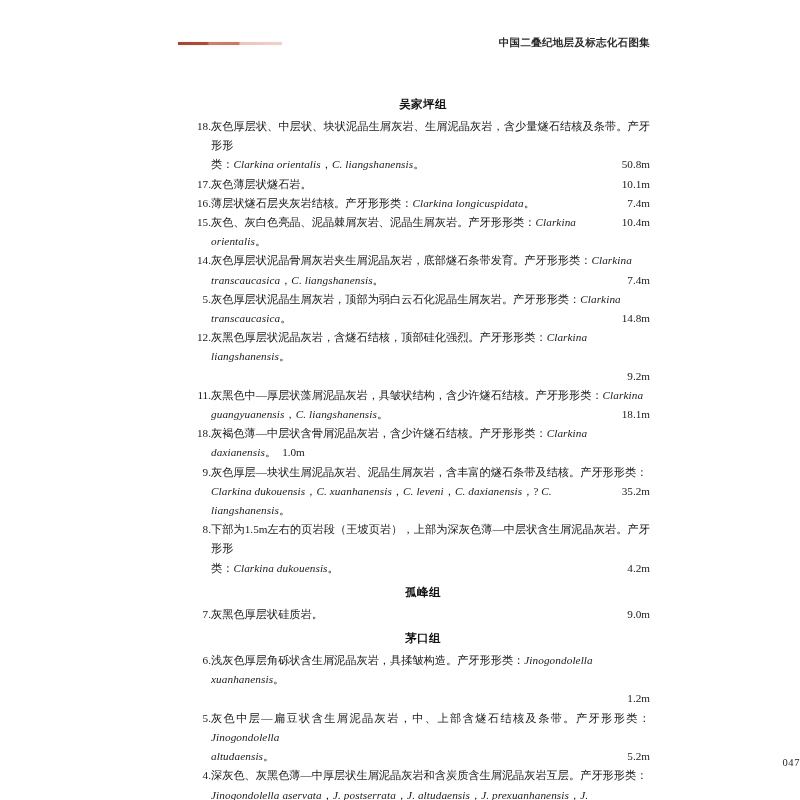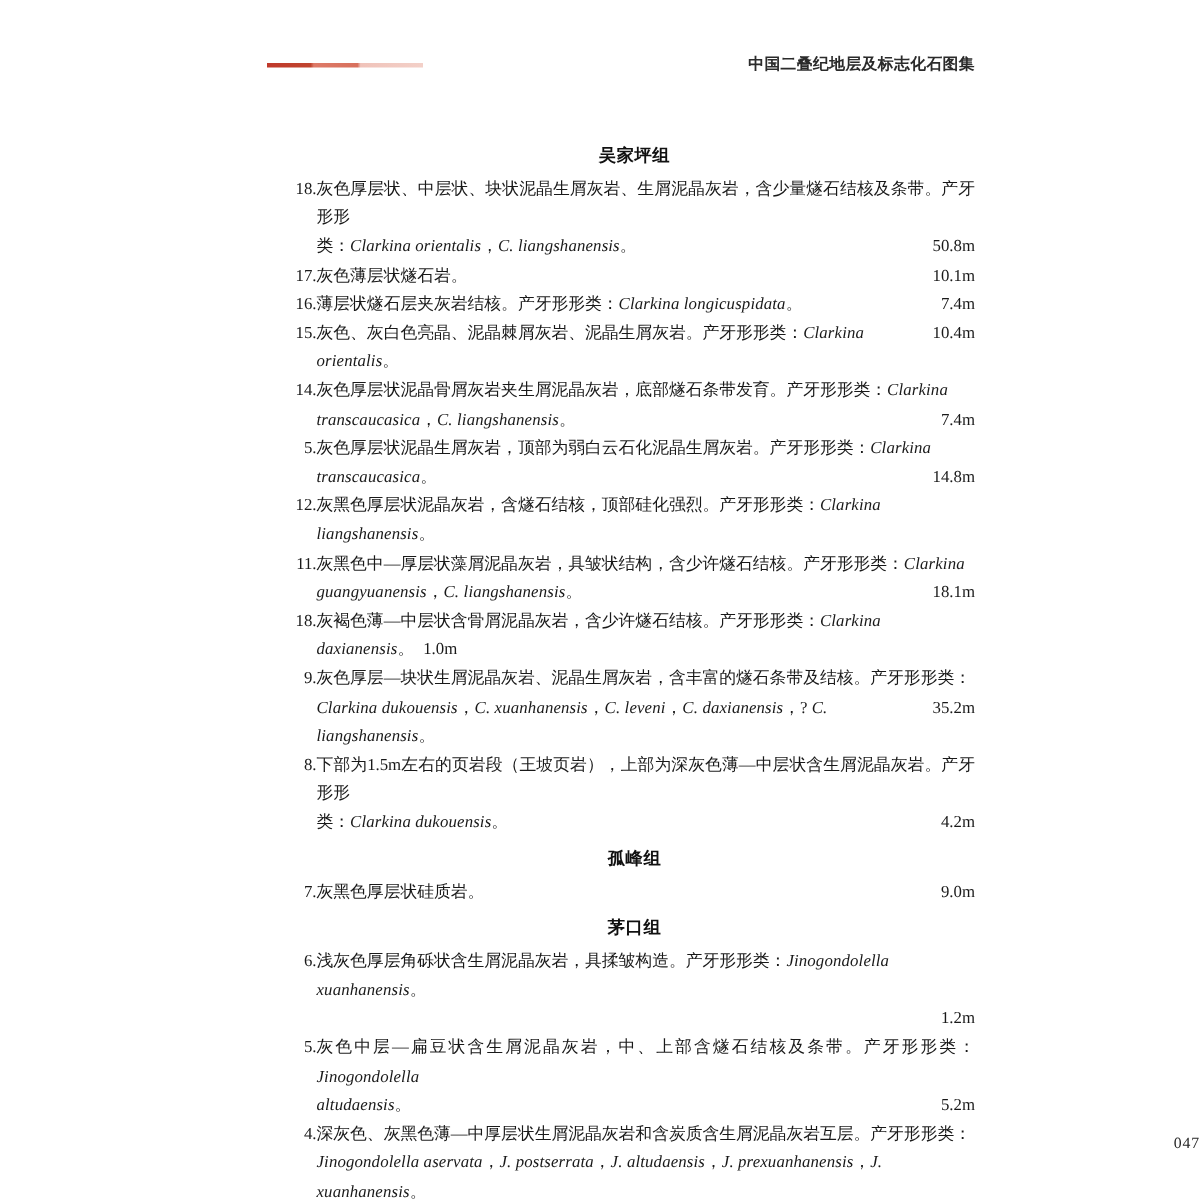--- a/index.html
+++ b/index.html
@@ -163,20 +163,21 @@
         <span class="etext"><span class="meas-right">7.4m</span><i>transcaucasica</i>，<i>C. liangshanensis</i>。</span>
       </div>
       <div class="entry">
         <span class="num">5.</span>
         <span class="etext justify">灰色厚层状泥晶生屑灰岩，顶部为弱白云石化泥晶生屑灰岩。产牙形形类：<i>Clarkina</i></span>
         <span class="etext"><span class="meas-right">14.8m</span><i>transcaucasica</i>。</span>
       </div>
       <div class="entry">
         <span class="num">12.</span>
         <span class="etext">灰黑色厚层状泥晶灰岩，含燧石结核，顶部硅化强烈。产牙形形类：<i>Clarkina liangshanensis</i>。</span>
+        <span class="amount-line">9.2m</span>
       </div>
       <div class="entry">
         <span class="num">11.</span>
         <span class="etext justify">灰黑色中—厚层状藻屑泥晶灰岩，具皱状结构，含少许燧石结核。产牙形形类：<i>Clarkina</i></span>
         <span class="etext"><span class="meas-right">18.1m</span><i>guangyuanensis</i>，<i>C. liangshanensis</i>。</span>
       </div>
       <div class="entry">
         <span class="num">18.</span>
         <span class="etext">灰褐色薄—中层状含骨屑泥晶灰岩，含少许燧石结核。产牙形形类：<i>Clarkina daxianensis</i>。<span class="amount-inline">1.0m</span></span>
       </div>

